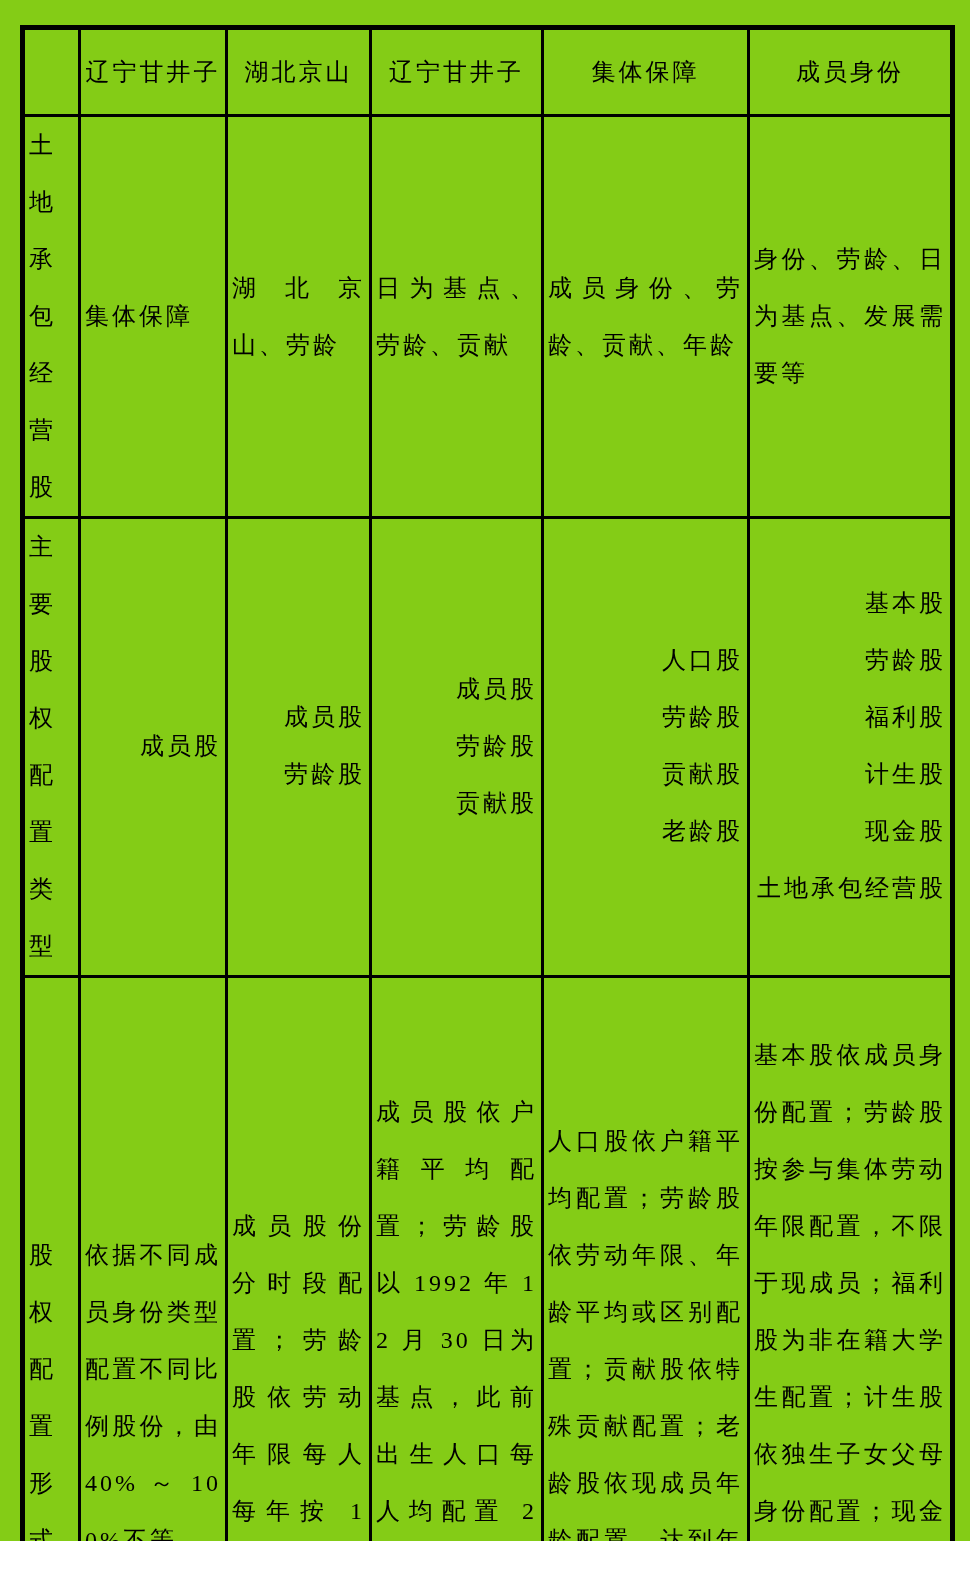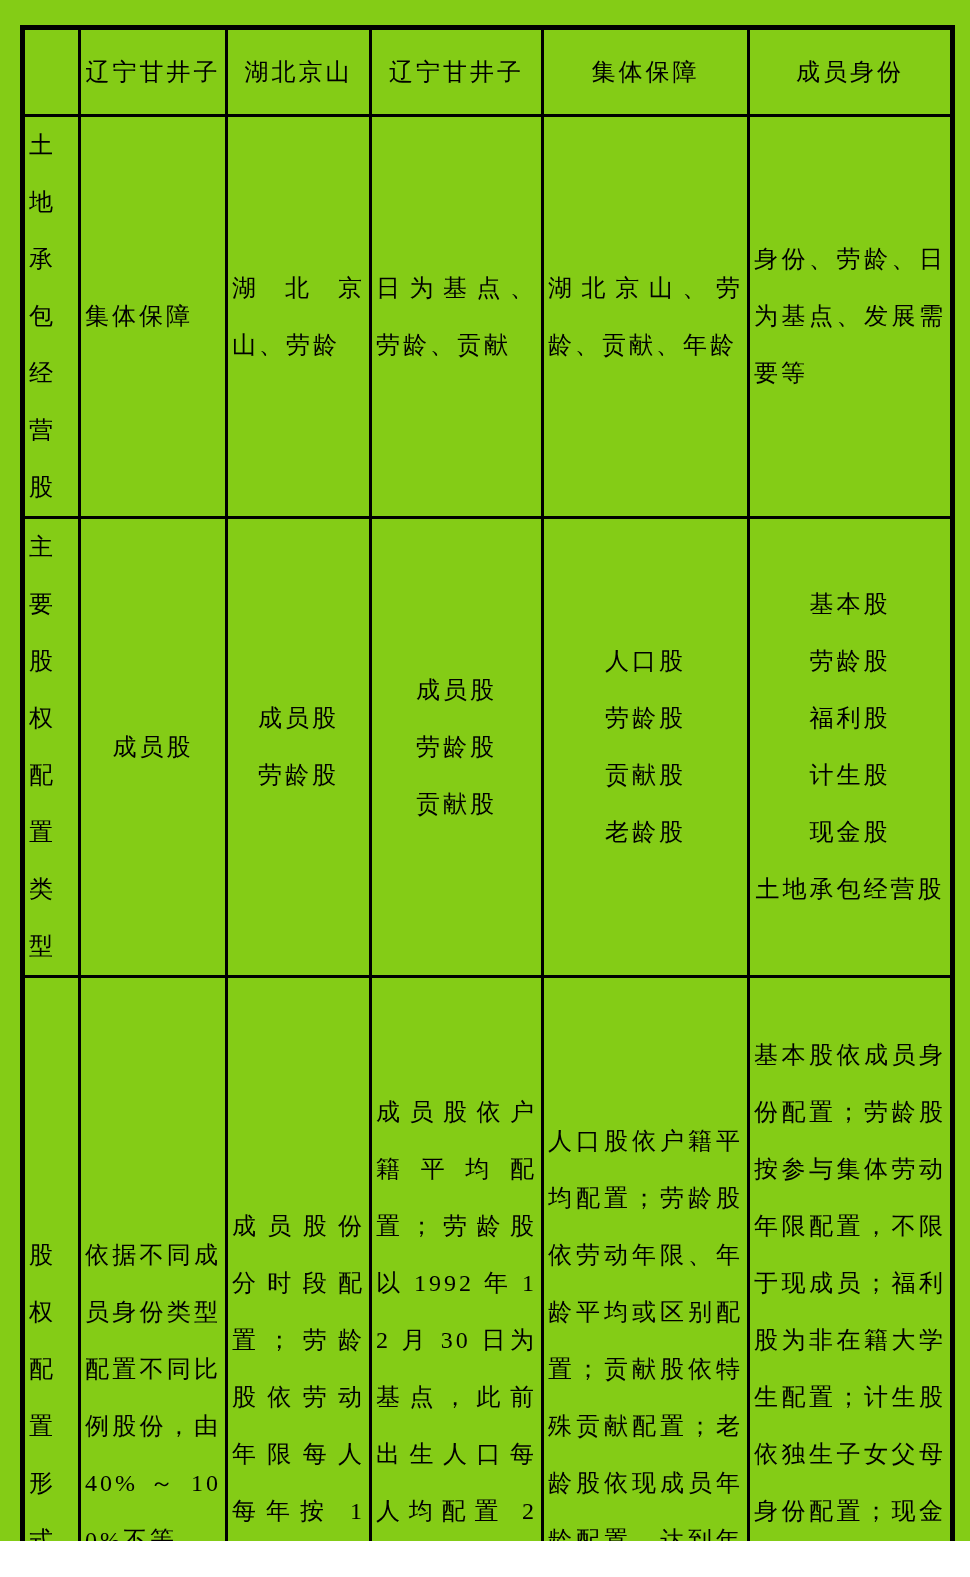--- a/index.html
+++ b/index.html
@@ -53,22 +53,23 @@
     letter-spacing: 0;
     padding: 0 3px;
   }
   
   td.para {
     text-align: justify;
     text-justify: inter-character;
   }
   
   td.list {
-    text-align: center;
+    text-align: right;
     white-space: pre-line;
+    font-family: Liberation Mono, monospace;
   }
 </style>
 </head>
 <body>
 
 <div class="page">
   <table class="cmp">
     <colgroup>
       <col style="width:57px">
       <col style="width:147px">
@@ -85,21 +86,21 @@
         <td class="col-header">辽宁甘井子</td>
         <td class="col-header">集体保障</td>
         <td class="col-header">成员身份</td>
       </tr>
 
       <tr class="r1">
         <td class="row-header">土地承包经营股</td>
         <td class="para">集体保障</td>
         <td class="para">湖北京山、劳龄</td>
         <td class="para">日为基点、劳龄、贡献</td>
-        <td class="para">湖北京山、劳龄、贡献、年龄</td>
+        <td class="para">成员身份、劳龄、贡献、年龄</td>
         <td class="para">身份、劳龄、日为基点、发展需要等</td>
       </tr>
 
       <tr class="r2">
         <td class="row-header">主要股权配置类型</td>
         <td class="list">成员股</td>
         <td class="list">成员股
 劳龄股</td>
         <td class="list">成员股
 劳龄股

